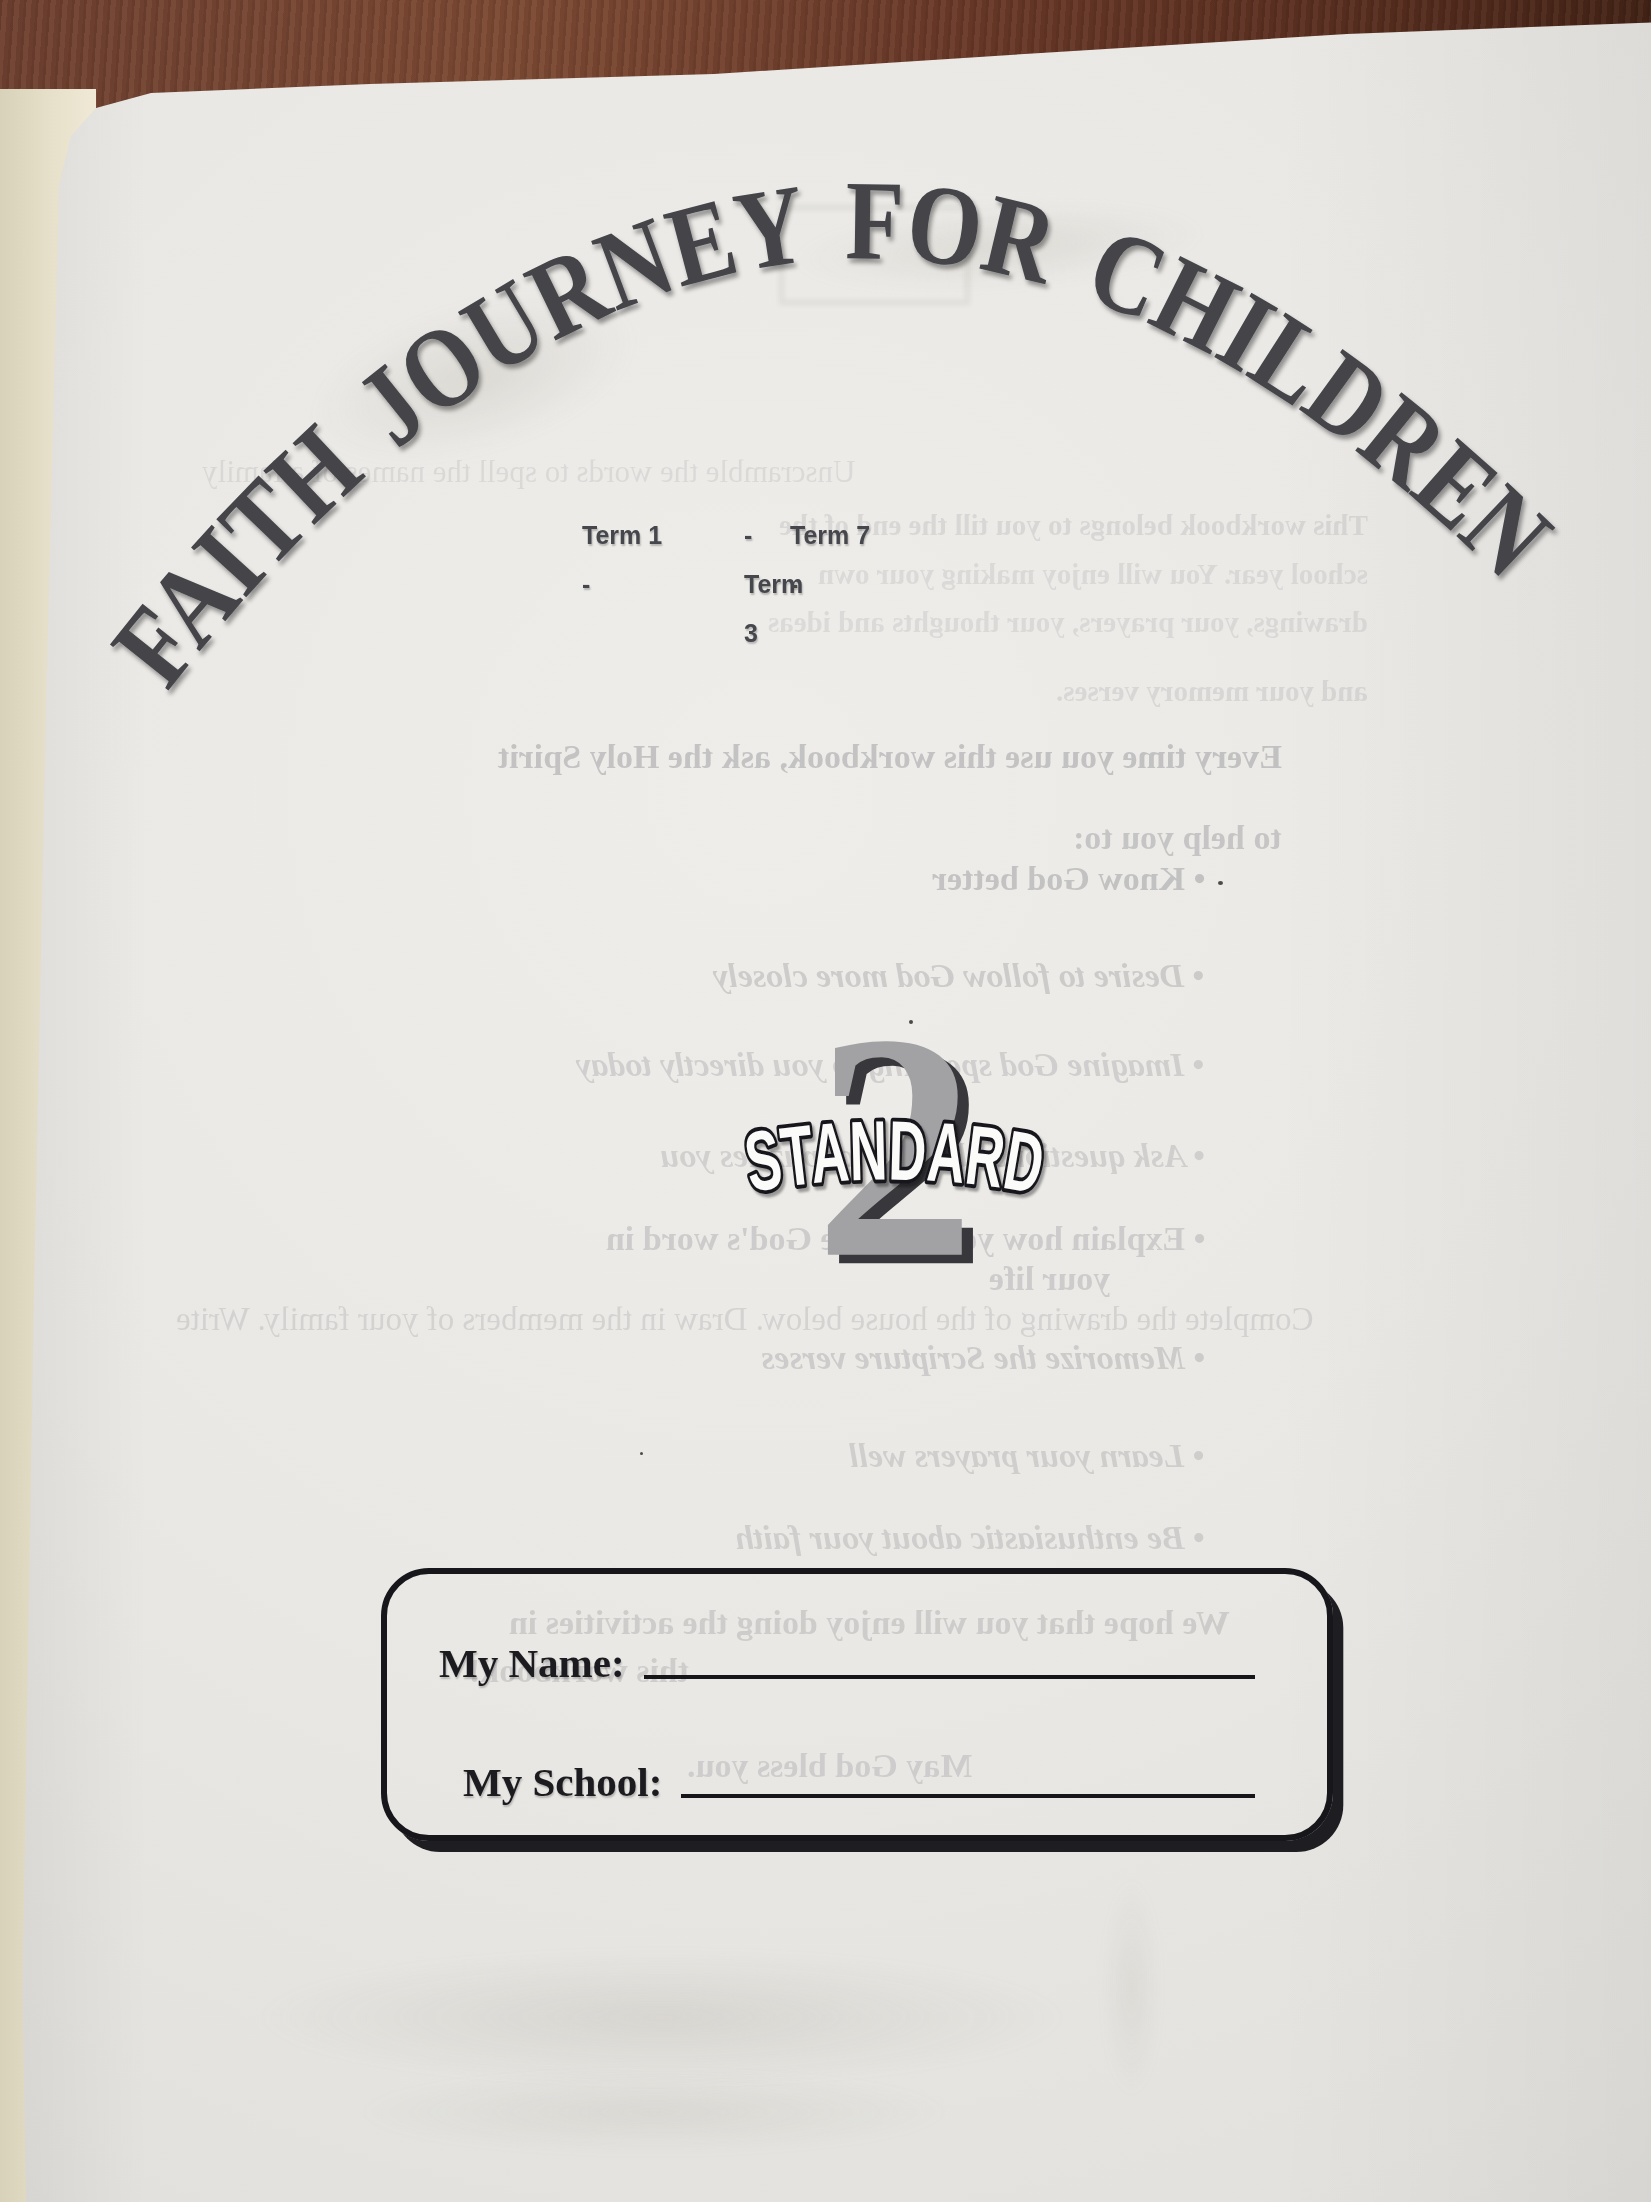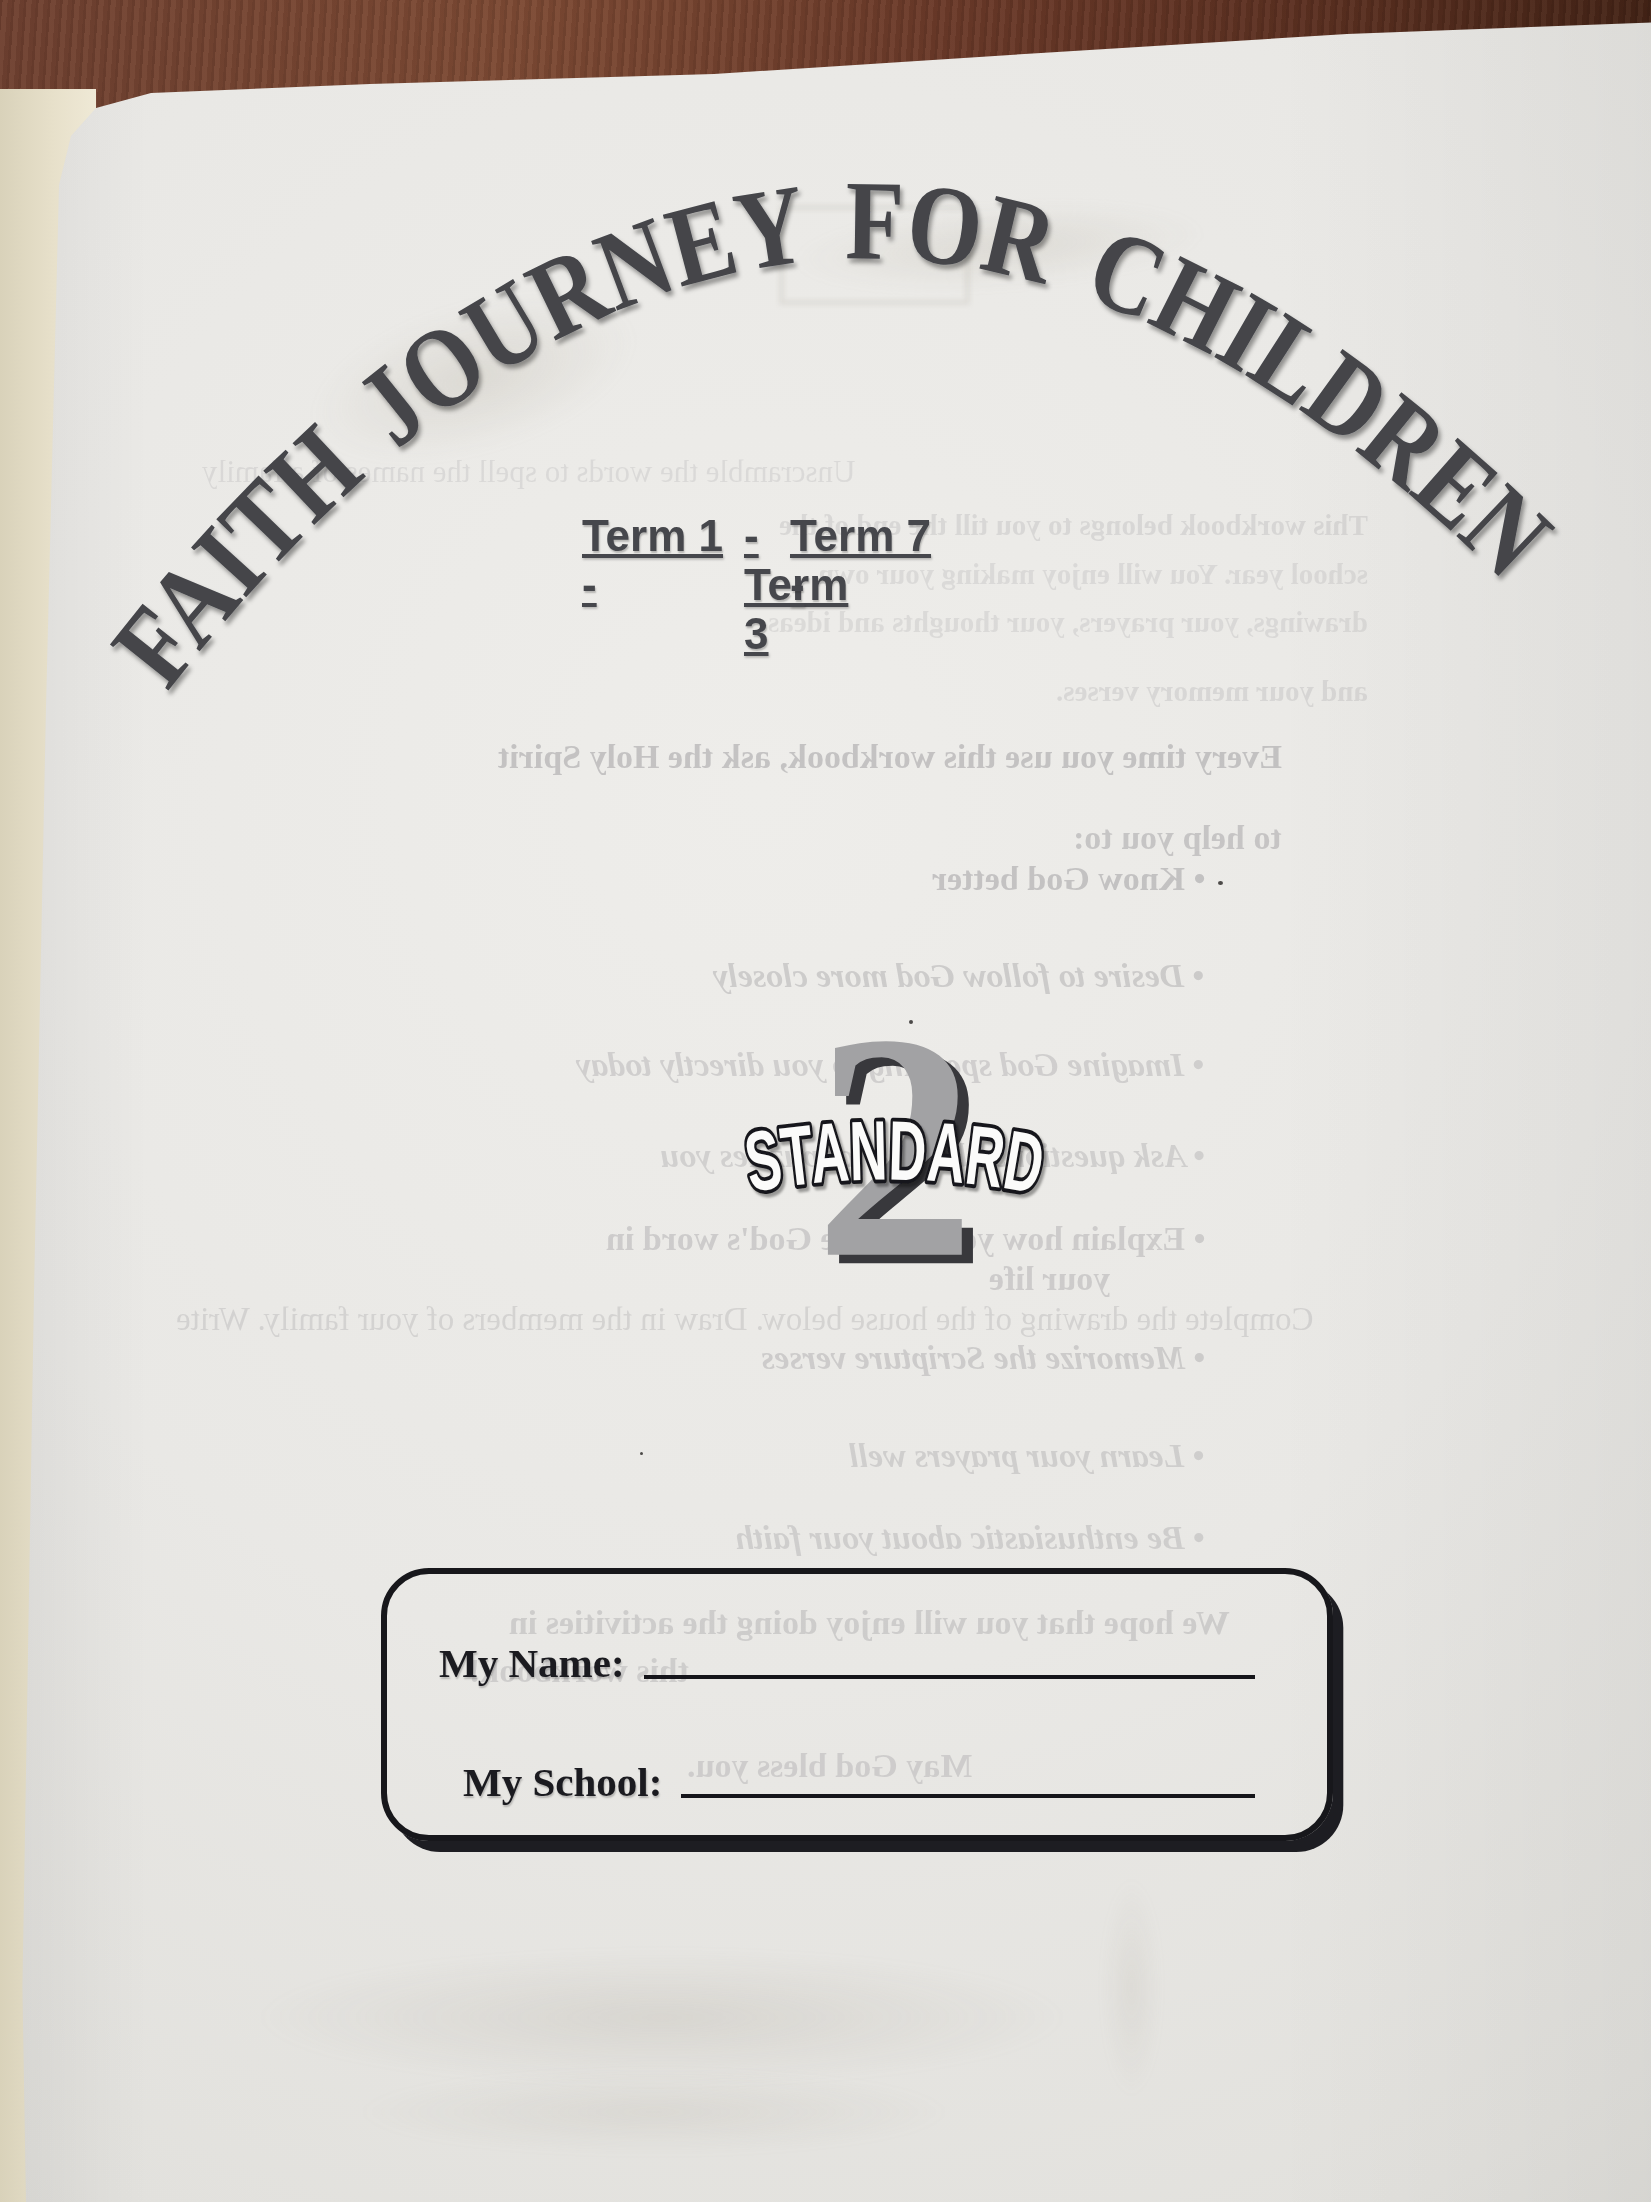--- a/index.html
+++ b/index.html
@@ -70,23 +70,22 @@
       background:radial-gradient(closest-side,rgba(150,142,128,0.13),rgba(150,142,128,0) 75%);}
   .g6{left:1093px;top:1841px;width:77px;height:293px;
       background:radial-gradient(closest-side,rgba(150,142,128,0.11),rgba(150,142,128,0) 75%);}
   .speck{position:absolute;border-radius:50%;background:#4c4a48;}
   
   .arch-svg{position:absolute;left:0;top:0;width:1652px;height:817px;overflow:visible;}
   
   .terms{
     position:absolute;left:582px;top:511px;
     display:grid;grid-template-columns:162px 46px auto;
-    font-weight:bold;font-size:44px;line-height:49px;color:#46474c;
+    font-weight:bold;font-size:25px;line-height:49px;color:#46474c;
     text-shadow:0.9px 1.7px 1.7px rgba(40,40,40,0.28);
-    text-decoration:underline;
   }
   
   .logo-svg{position:absolute;left:723px;top:994px;width:344px;height:327px;overflow:visible;}
   
   .name-box{
     position:absolute;left:381px;top:1568px;width:952px;height:273px;
     border:6.9px solid #17171b;border-radius:48px;
     box-shadow:11.2px 12px 0 -0.9px #1d1d22;
     box-sizing:border-box;
   }

